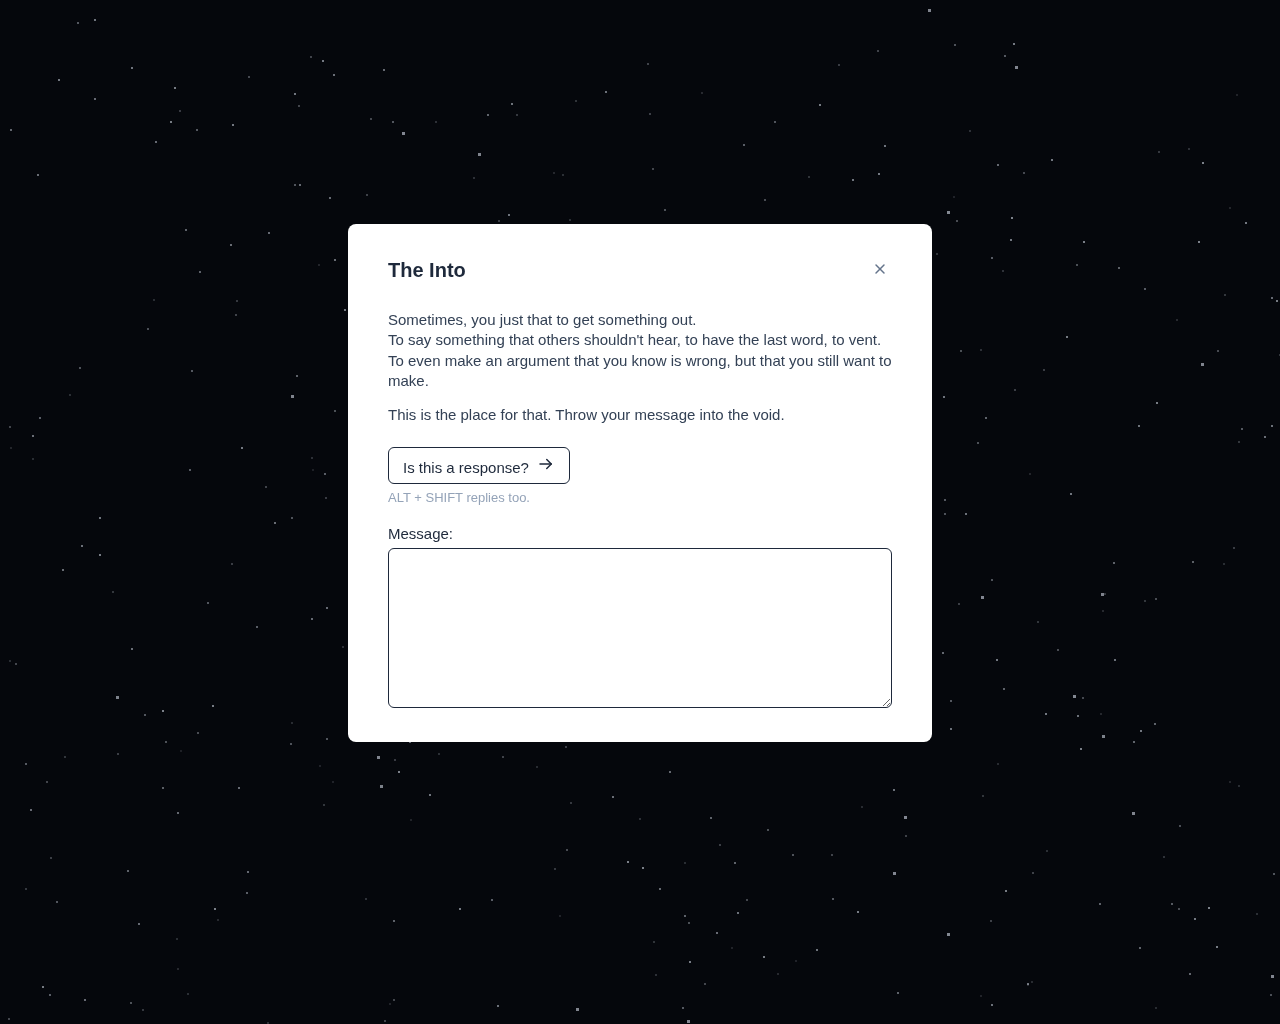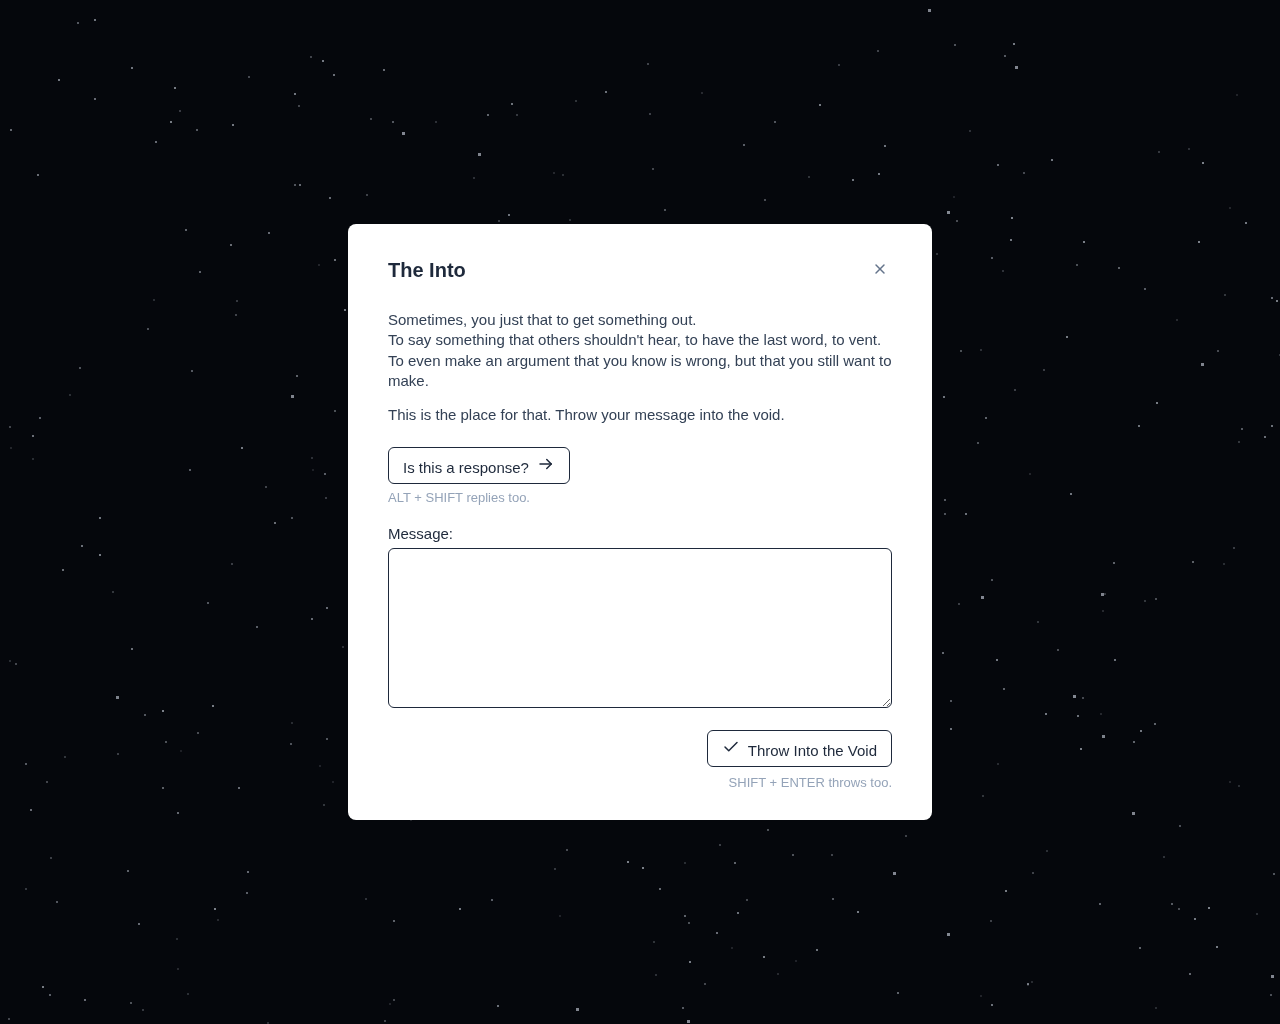--- a/index.html
+++ b/index.html
@@ -525,24 +525,13 @@
             <polyline points="13 6 19 12 13 18"></polyline>
           </svg>
       </span>
     </button>
     <div class="hint">ALT + SHIFT replies too.</div>
   </div>
 
   <label class="msg-label" for="msg">Message:</label>
   <textarea id="msg" class="msg-area" style=""></textarea>
 
-  <div class="actions">
-    <button class="outline-btn">
-      <span>
-        <svg width="18" height="18" viewBox="0 0 24 24" fill="none" stroke="currentColor" stroke-width="2" stroke-linecap="round" stroke-linejoin="round">
-            <polyline points="20 6 9 17 4 12"></polyline>
-          </svg>
-      </span>
-      <span>Throw Into the Void</span>
-    </button>
-    <div class="hint">SHIFT + ENTER throws too.</div>
-  </div>
 </div>
 
 </body></html>

